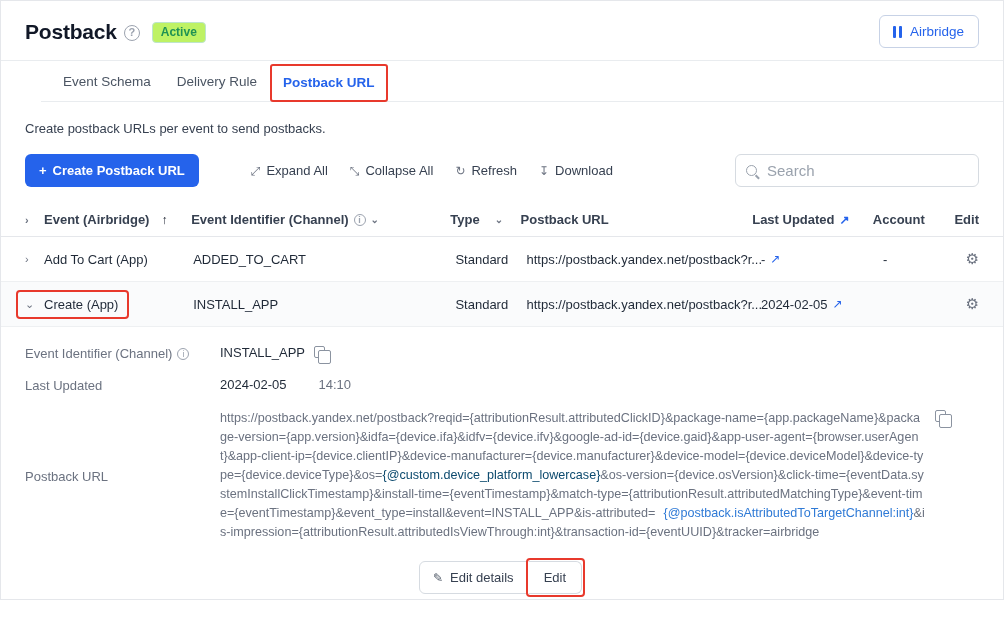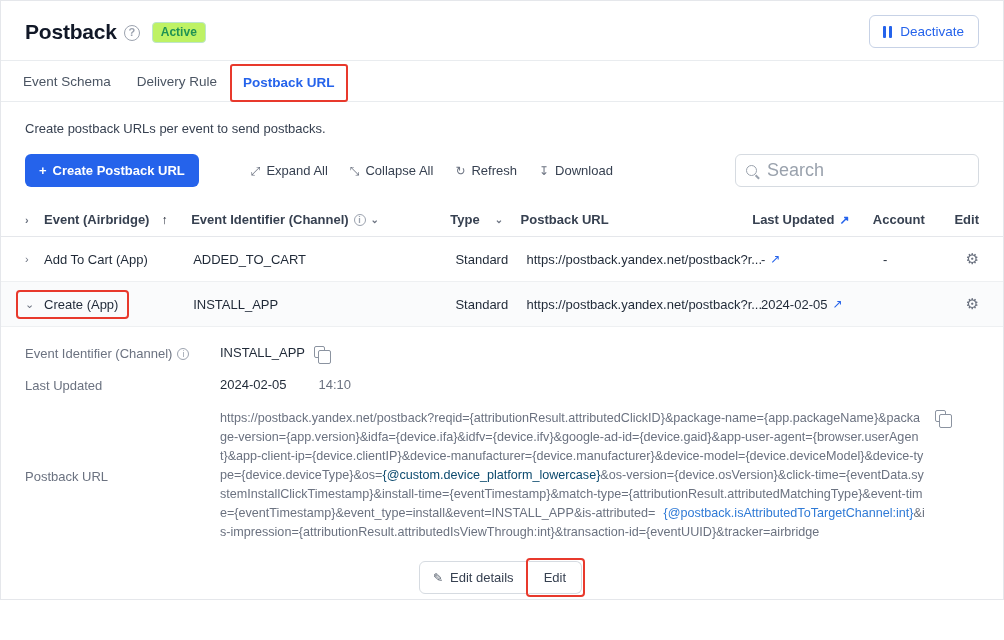--- a/index.html
+++ b/index.html
@@ -89,20 +89,21 @@
   .pause-icon::after  { left: 7px; }
 
   
   .tabs {
     display: flex;
     align-items: flex-end;
     gap: 0px;
     padding: 0 9px;
     border-bottom: 1px solid #e9ecef;
     height: 41px;
+    margin-left: 40px;
   }
   .tab {
     font-size: 13.5px;
     color: #4b5563;
     padding: 11px 13px 12px 13px;
     cursor: pointer;
     position: relative;
     white-space: nowrap;
   }
   .tab.active {
@@ -167,21 +168,21 @@
     border-radius: 6px;
     display: flex;
     align-items: center;
     padding: 0 10px;
     gap: 8px;
     background: #fff;
   }
   .search-box input {
     border: none;
     outline: none;
-    font-size: 18px;
+    font-size: 15px;
     color: #374151;
     width: 100%;
     font-family: "Liberation Sans", sans-serif;
     background: transparent;
   }
   .search-box input::placeholder { color: #9aa2ad; }
   .mag {
     width: 11px; height: 11px;
     border: 1.6px solid #9aa2ad;
     border-radius: 50%;
@@ -349,21 +350,21 @@
 
 <div class="page">
 
   <div class="header">
     <span class="title">Postback</span>
     <span class="help-icon">?</span>
     <span class="badge-active">Active</span>
     <span class="spacer"></span>
     <div class="btn-deactivate">
       <span class="pause-icon"></span>
-      <span>Deactivate</span>
+      <span>Airbridge</span>
     </div>
   </div>
 
   <div class="tabs">
     <div class="tab">Event Schema</div>
     <div class="tab">Delivery Rule</div>
     <div class="tab active highlight">Postback URL</div>
   </div>
 
   <div class="desc">Create postback URLs per event to send postbacks.</div>

